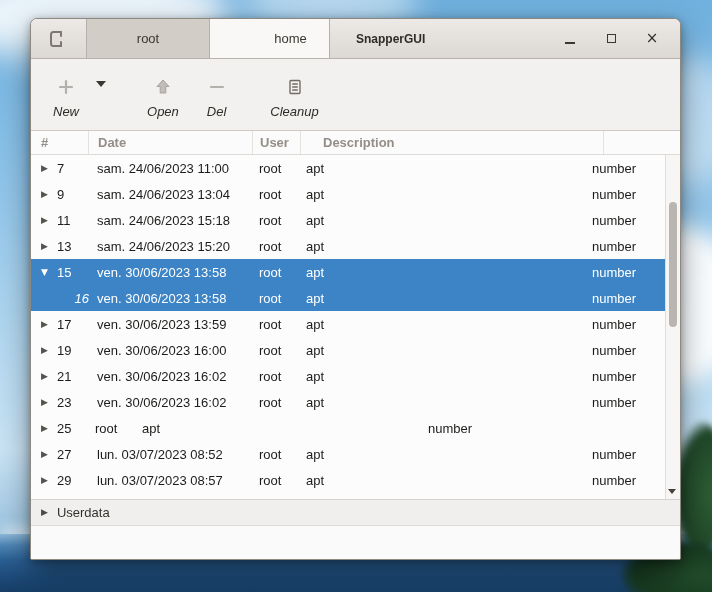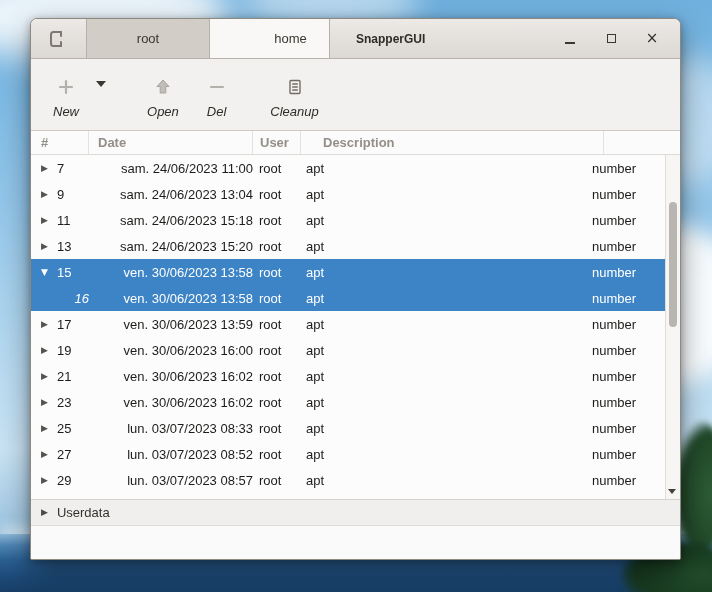--- a/index.html
+++ b/index.html
@@ -108,21 +108,21 @@
   .th-desc  { width: 287px; padding-left: 6px; margin-left: 16px; }
   .th-clean { flex: 1; padding-left: 4px; border-right: none; }
 
   
   .list { position: relative; flex: 1 1 auto; background: #fcfcfc; overflow: hidden; }
   .rows { position: absolute; left: 0; top: 0; right: 15px; }
   .row { height: 26px; display: flex; align-items: center; font-size: 13px; color: var(--row-text, #1d1c1a); }
   .row.selected { background: var(--selection, #3c84c6); color: var(--selection-text, #ffffff); }
   .cell { overflow: hidden; white-space: nowrap; }
   .c-num  { width: 58px;  display: flex; align-items: center; }
-  .c-date { width: 164px; padding-left: 8px; text-align: right; }
+  .c-date { width: 164px; padding-left: 8px; }
   .c-user { width: 48px;  padding-left: 6px; }
   .c-desc { width: 287px; padding-left: 5px; }
   .c-clean{ flex: 1; padding-left: 4px; }
   .tri { font-family: "DejaVu Sans", sans-serif; }
   .expander { display: inline-block; width: 12px; margin-left: 10px; font-size: 9px; line-height: 9px; color: #56524d; }
   .row.selected .expander { color: #ffffff; }
   .num { margin-left: 4px; }
   .row.child .num { margin-left: 23px; font-style: italic; }
 
   
@@ -332,21 +332,20 @@
     <div class="cell c-date">ven. 30/06/2023 16:02</div>
     <div class="cell c-user">root</div>
     <div class="cell c-desc">apt</div>
     <div class="cell c-clean">number</div>
   </div>
           <div class="row">
     <div class="cell c-num">
       <span class="tri expander">▶</span>
       <span class="num">25</span>
     </div>
-    <div class="cell c-date">lun. 03/07/2023 08:33</div>
     <div class="cell c-user">root</div>
     <div class="cell c-desc">apt</div>
     <div class="cell c-clean">number</div>
   </div>
           <div class="row">
     <div class="cell c-num">
       <span class="tri expander">▶</span>
       <span class="num">27</span>
     </div>
     <div class="cell c-date">lun. 03/07/2023 08:52</div>

